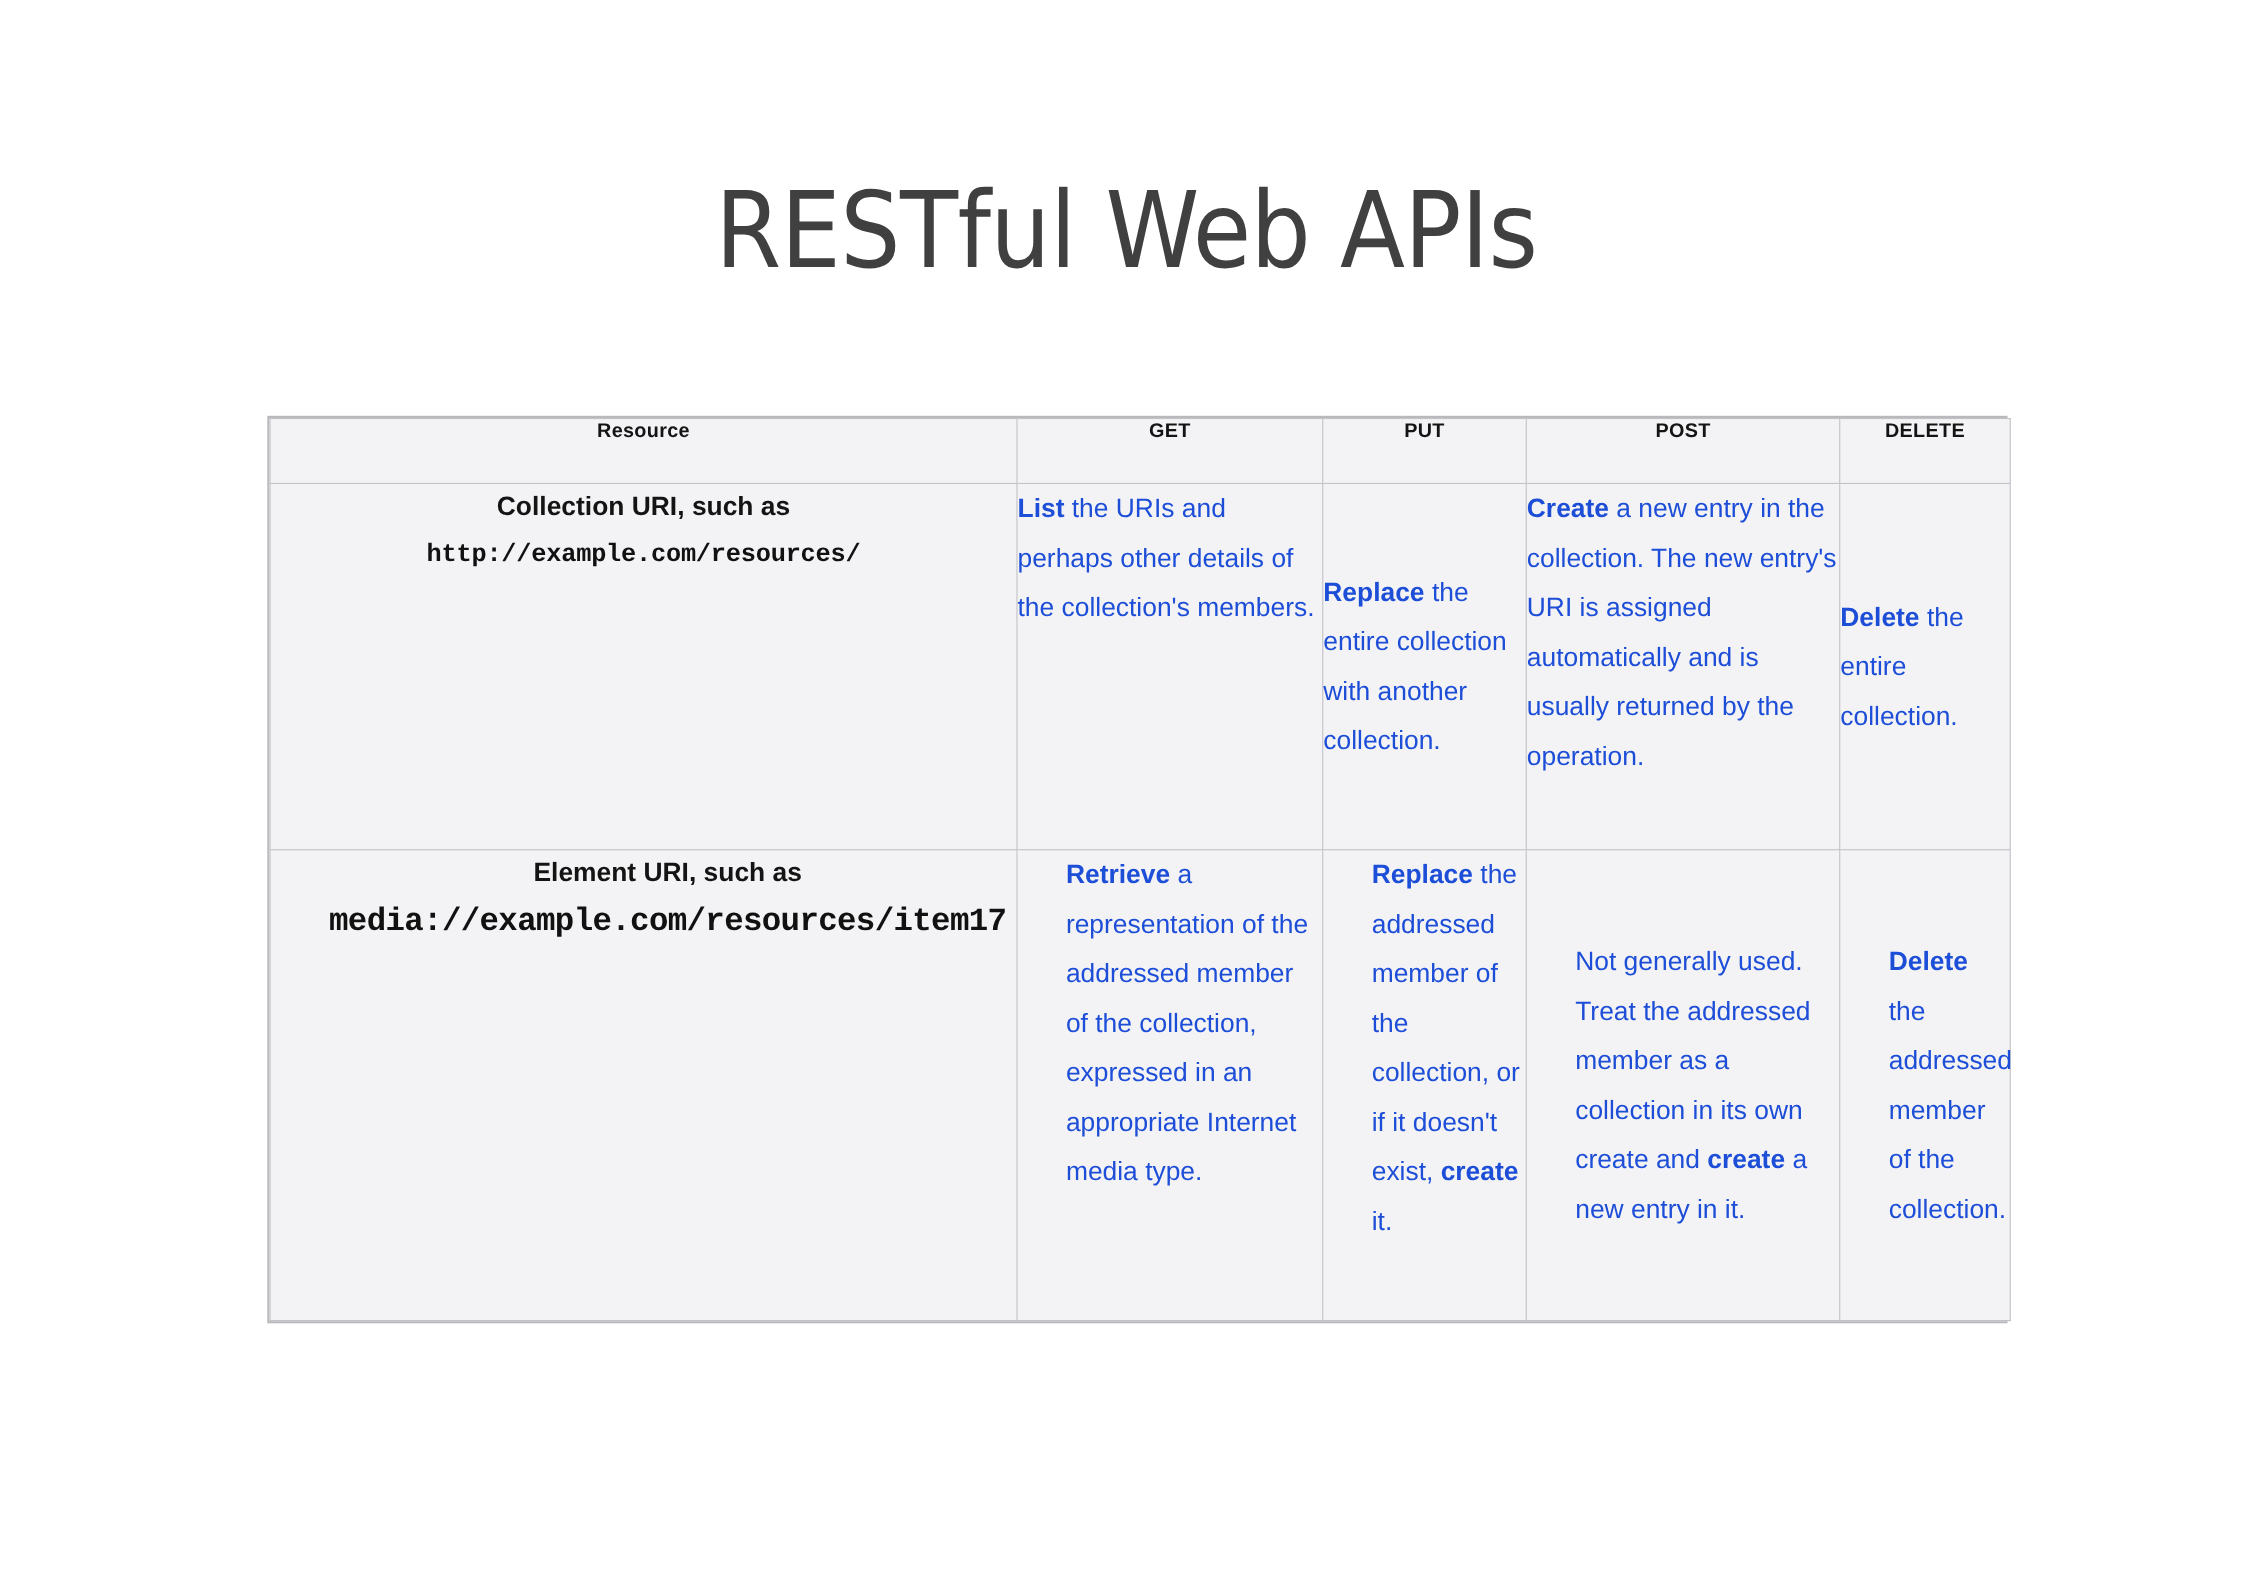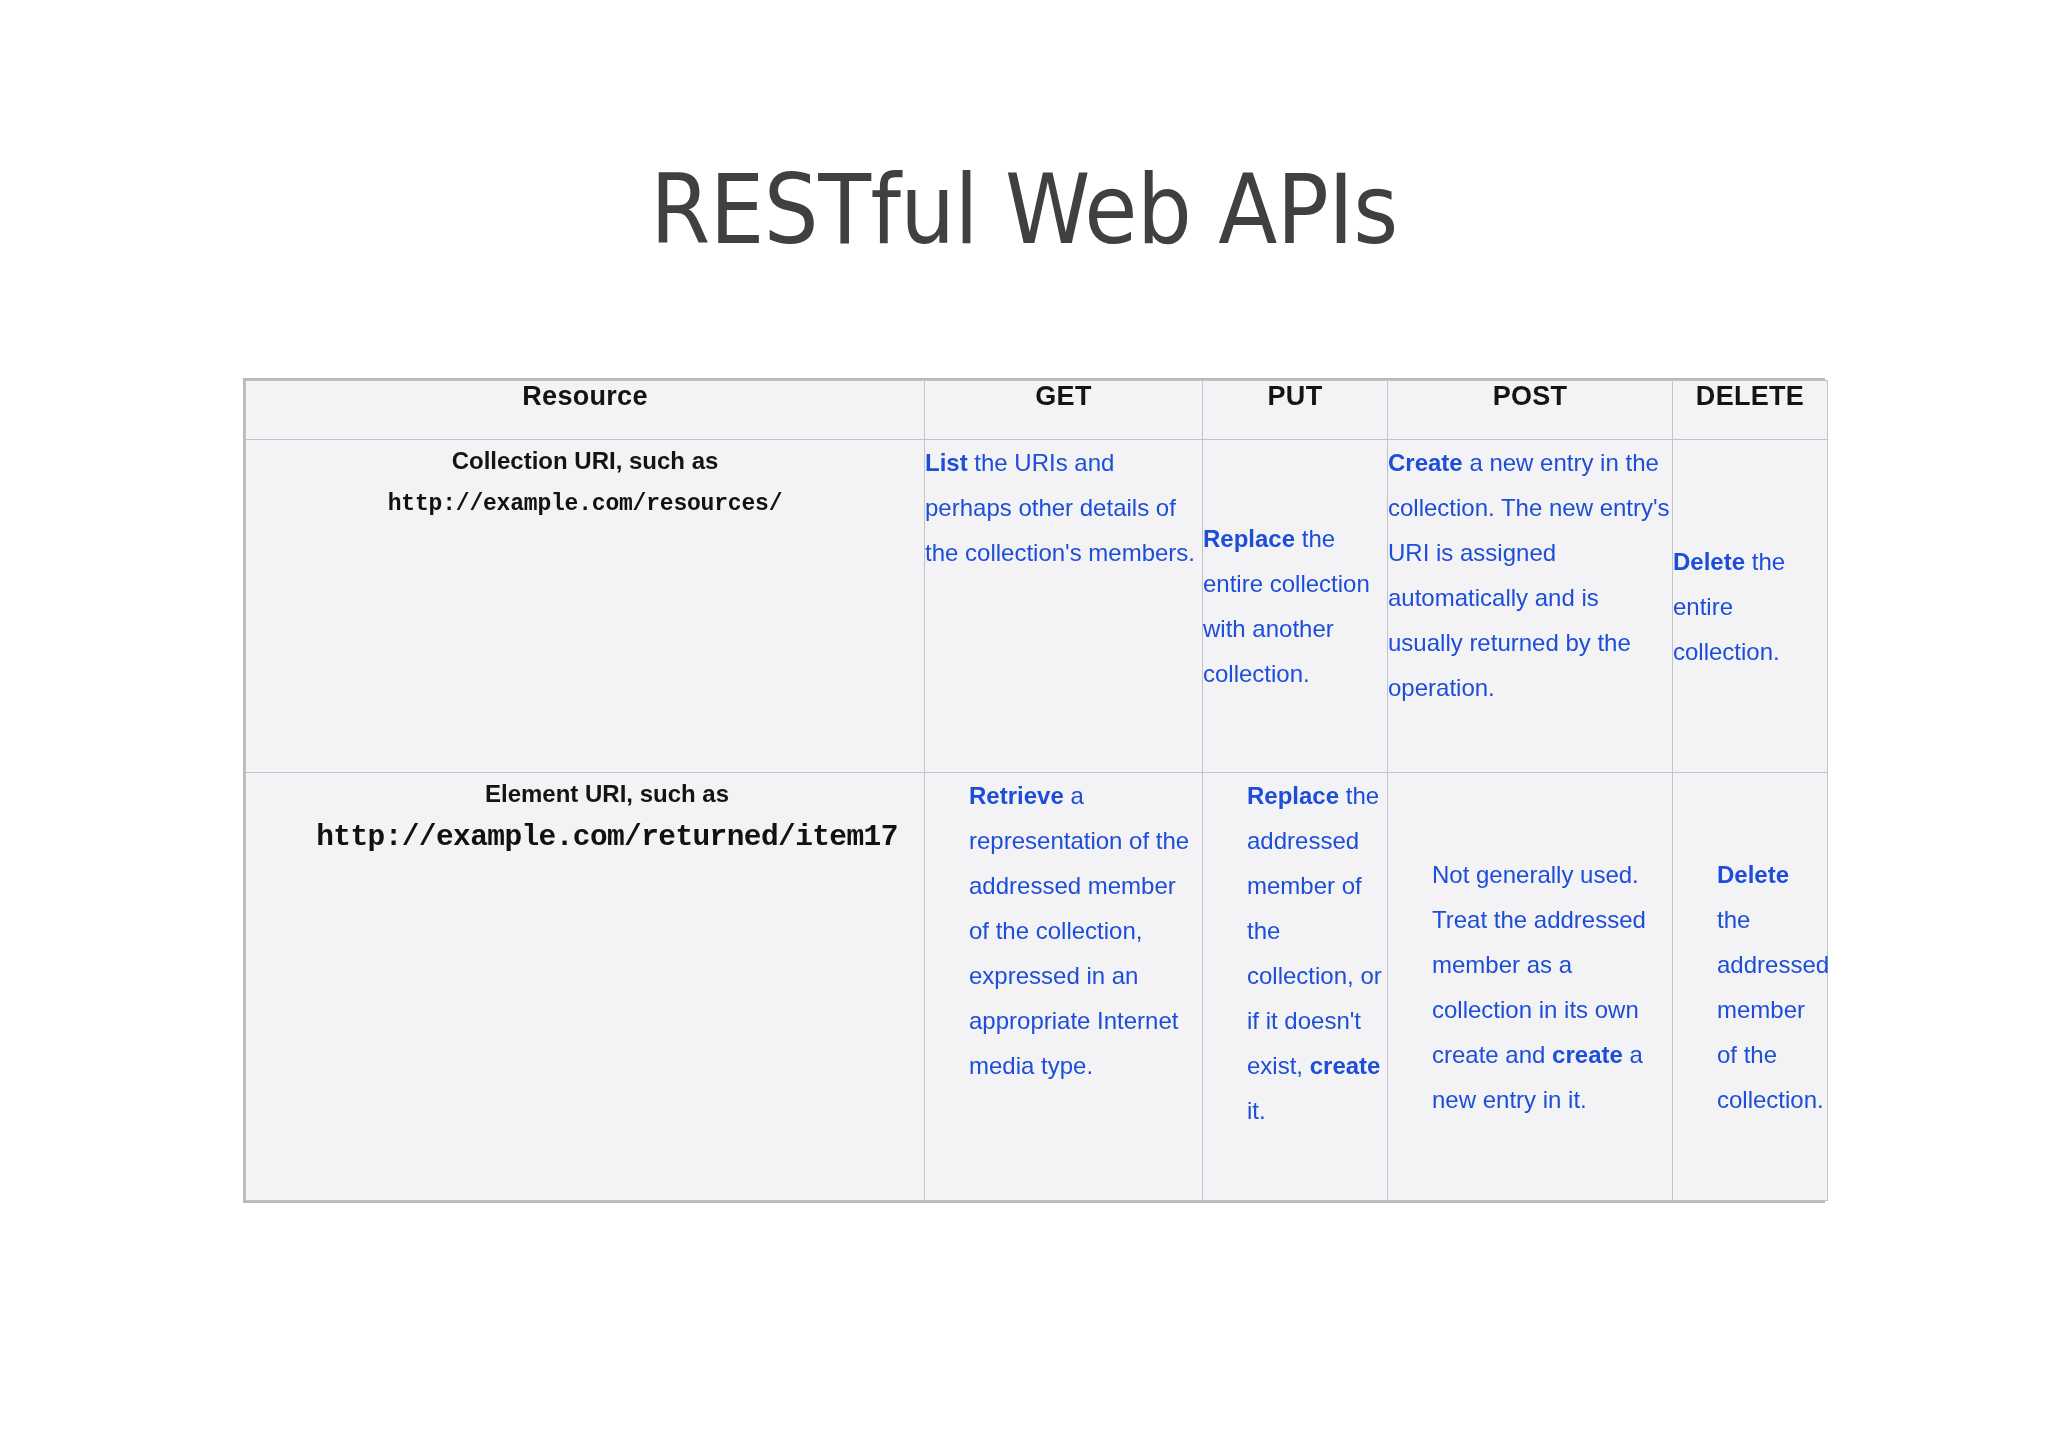--- a/index.html
+++ b/index.html
@@ -60,21 +60,21 @@
   col.c-put      { width: 185px; }
   col.c-post     { width: 285px; }
   col.c-delete   { width: 155px; }
 
   thead th {
     height: 58px;
     text-align: center;
     vertical-align: middle;
     font-family: "Liberation Sans", sans-serif;
     font-weight: 700;
-    font-size: 27px;
+    font-size: 18px;
     color: #141414;
     letter-spacing: 0.3px;
     background: #f0efF1;
     background: #f0eff1;
   }
 
   
   td.resource-cell {
     text-align: center;
     vertical-align: middle;
@@ -159,21 +159,21 @@
           <b>Create</b><span> a new entry in the collection. The new entry's URI is assigned automatically and is usually returned by the operation.</span>
         </td>
         <td class="desc-cell mid">
           <b>Delete</b><span> the entire collection.</span>
         </td>
       </tr>
 
       <tr class="row-element">
         <td class="resource-cell">
           <div class="res-line1">Element URI, such as</div>
-          <div class="res-line2 overflow">http://example.com/returned/item17</div>
+          <div class="res-line2 overflow">media://example.com/resources/item17</div>
         </td>
         <td class="desc-cell">
           <b>Retrieve</b><span> a representation of the addressed member of the collection, expressed in an appropriate Internet media type.</span>
         </td>
         <td class="desc-cell">
           <b>Replace</b><span> the addressed member of the collection, or if it doesn't exist, </span><b>create</b><span> it.</span>
         </td>
         <td class="desc-cell mid">
           <span>Not generally used. Treat the addressed member as a collection in its own create and </span><b>create</b><span> a new entry in it.</span>
         </td>

